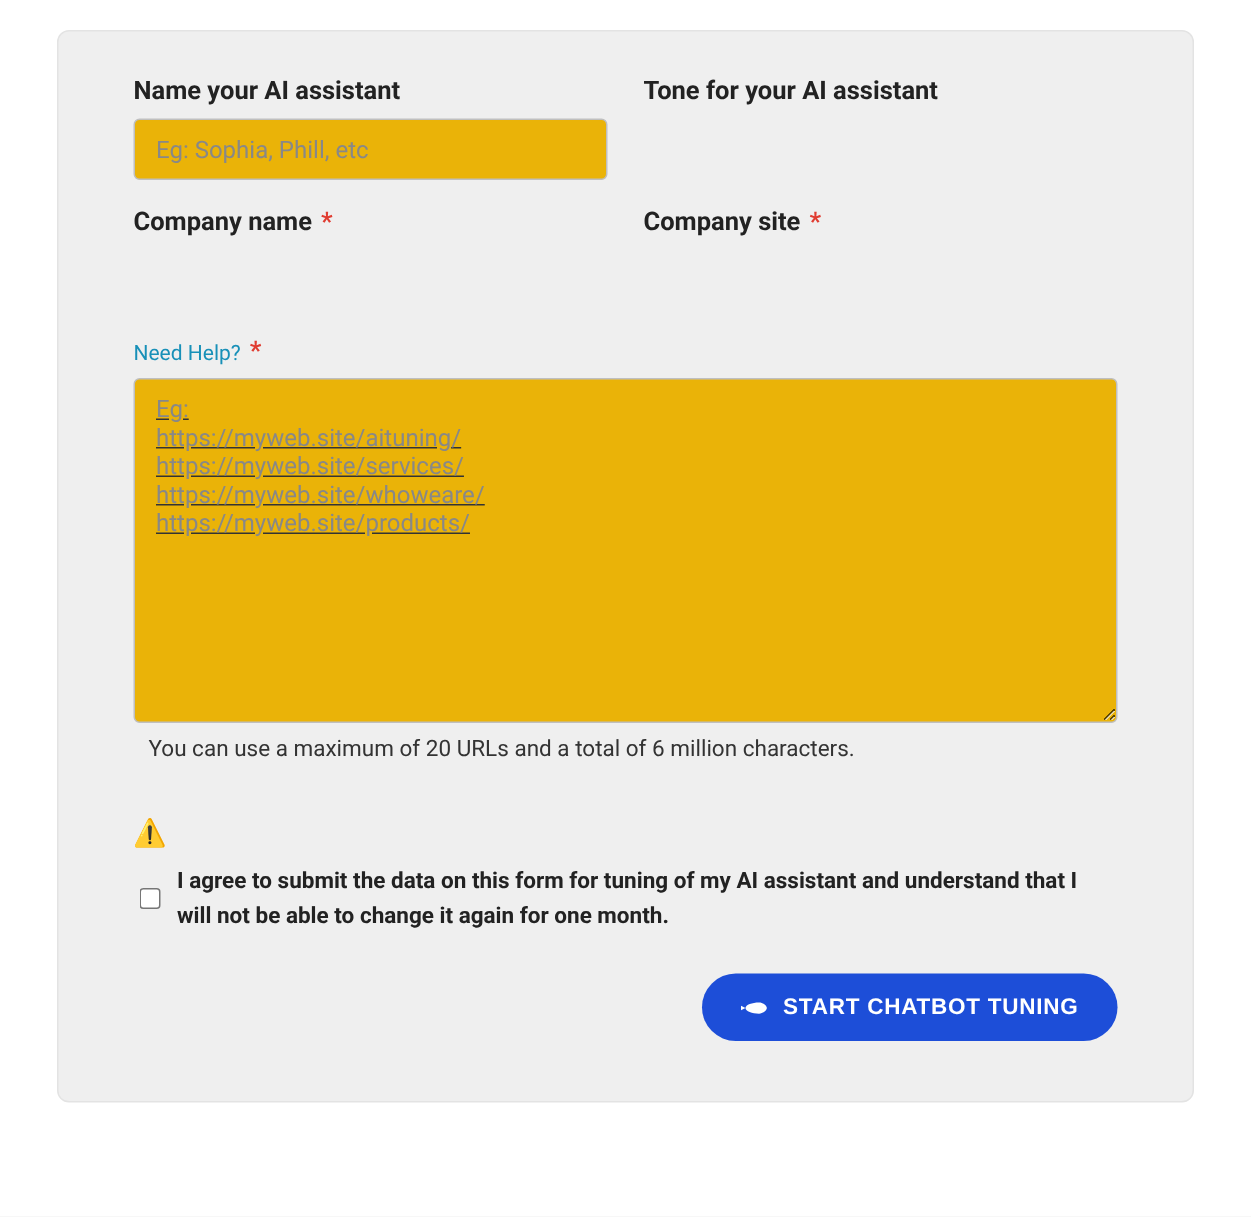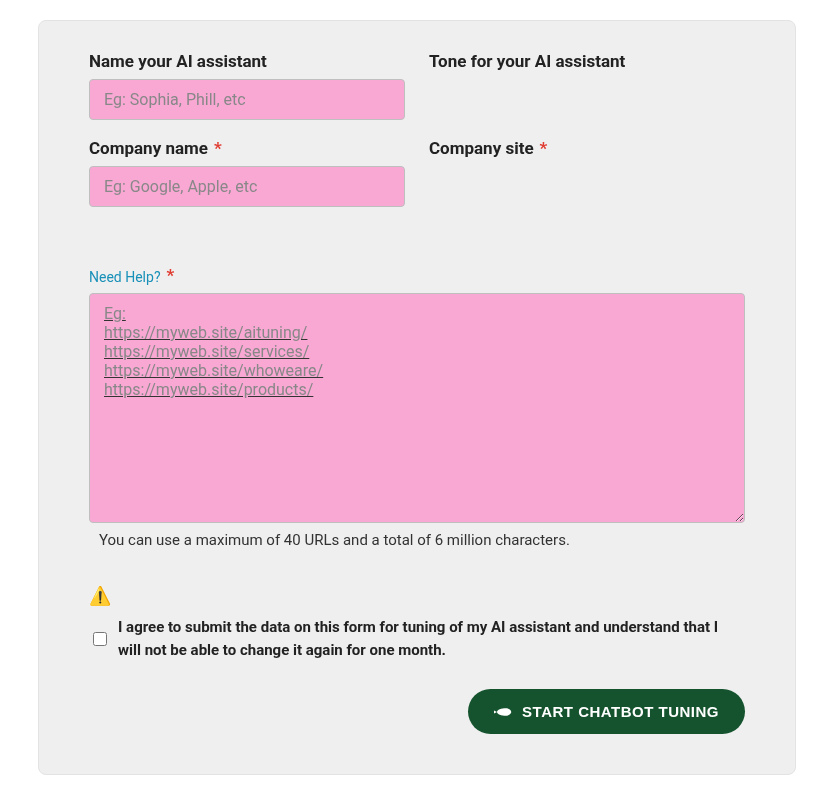--- a/index.html
+++ b/index.html
@@ -49,21 +49,21 @@
     margin-top: 44px;
   }
   input[type="text"], textarea {
     width: 100%;
     padding: 10px 14px;
     border: 1px solid #bfbfbf;
     border-radius: 4px;
     font-size: 16px;
     font-family: inherit;
     color: #333;
-    background: #f9a8d4;
+    background: #eab308;
     outline: none;
     resize: vertical;
   }
   input[type="text"]::placeholder, textarea::placeholder {
     color: #888;
   }
   textarea {
     min-height: 230px;
     text-decoration: underline;
   }
@@ -99,21 +99,21 @@
     width: 14px;
     height: 14px;
     flex-shrink: 0;
   }
   .btn-row {
     display: flex;
     justify-content: flex-end;
     margin-top: 28px;
   }
   .btn {
-    background: #14532d;
+    background: #1d4ed8;
     color: #fff;
     border: none;
     border-radius: 999px;
     padding: 14px 26px;
     font-size: 15px;
     font-weight: 700;
     letter-spacing: 0.5px;
     display: inline-flex;
     align-items: center;
     gap: 10px;
@@ -148,42 +148,41 @@
         </div>
       </div>
     </div>
 
     <div class="row">
       <div class="col">
         <div class="lbl">
           <span>Company name</span>
           <span class="req">*</span>
         </div>
-        <input type="text" placeholder="Eg: Google, Apple, etc" style="">
       </div>
       <div class="col">
         <div class="lbl">
           <span>Company site</span>
           <span class="req">*</span>
         </div>
       </div>
     </div>
 
     <div class="row">
       <div class="col">
         <div class="lbl">
           <span class="help-link">Need Help?</span>
           <span class="req">*</span>
         </div>
         <textarea placeholder="Eg:
 https://myweb.site/aituning/
 https://myweb.site/services/
 https://myweb.site/whoweare/
 https://myweb.site/products/" style=""></textarea>
-        <div class="hint">You can use a maximum of 40 URLs and a total of 6 million characters.</div>
+        <div class="hint">You can use a maximum of 20 URLs and a total of 6 million characters.</div>
       </div>
     </div>
 
     <div class="conditions">
       <div class="cond-title">
         <span class="warn">⚠️</span>
       </div>
       <label class="consent-row">
         <input type="checkbox" style="">
         <span>I agree to submit the data on this form for tuning of my AI assistant and understand that I will not be able to change it again for one month.</span>

